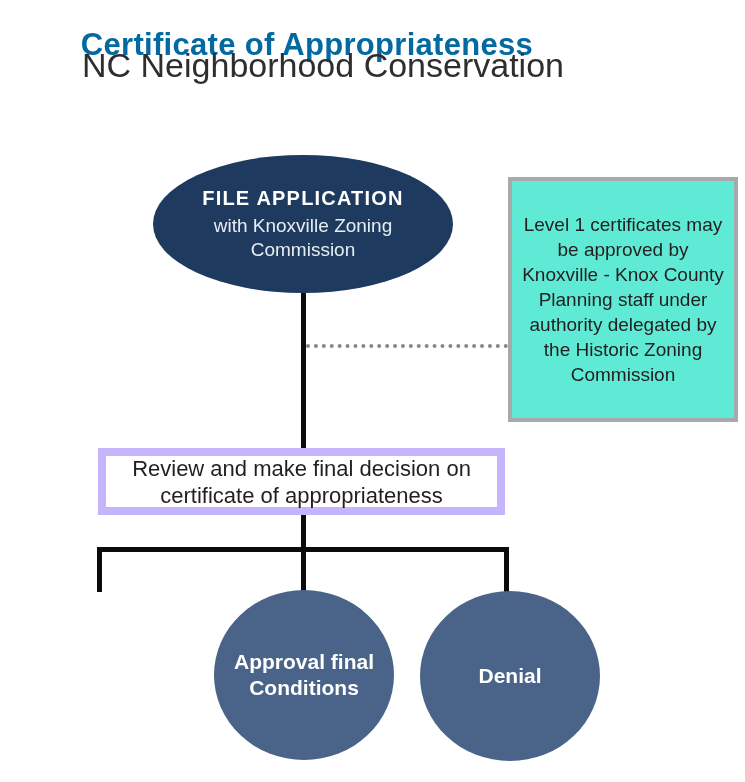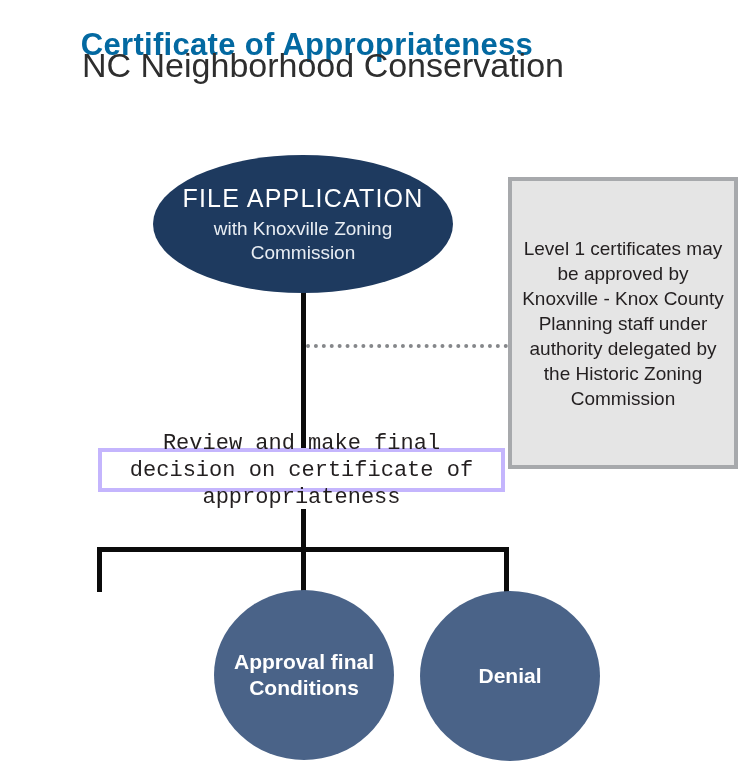--- a/index.html
+++ b/index.html
@@ -17,49 +17,49 @@
   }
   .page-subtitle div{white-space:nowrap;margin-left:32px;}
 
   
   .start-node{
     position:absolute;left:153px;top:155px;width:300px;height:138px;
     background:#1e3a5f;border-radius:50%;
     display:flex;flex-direction:column;justify-content:center;align-items:center;
     text-align:center;
   }
-  .start-title{color:#ffffff;font-weight:400;font-size:25px;letter-spacing:1.2px;margin-bottom:4px;}
+  .start-title{color:#ffffff;font-weight:700;font-size:20px;letter-spacing:1.2px;margin-bottom:4px;}
   .start-sub{color:#e8edf3;font-size:19px;line-height:24px;width:215px;}
 
   
   .line{position:absolute;background:#0b0b0b;}
   .v-start-decision{left:301px;top:288px;width:5px;height:162px;}
   .v-decision-branch{left:301px;top:509px;width:5px;height:83px;}
   .h-branch{left:97px;top:547px;width:412px;height:5px;}
   .stub-left{left:97px;top:547px;width:5px;height:45px;}
   .stub-right{left:504px;top:547px;width:5px;height:46px;}
   .dotted-connector{
     position:absolute;left:306px;top:344px;width:202px;height:0;
     border-top:4px dotted #85878a;
   }
 
   
   .note-box{
-    position:absolute;left:508px;top:177px;width:230px;height:292px;
-    border:4px solid #a7a9ac;background:#e5e5e5;box-sizing:border-box;
+    position:absolute;left:508px;top:177px;width:230px;height:245px;
+    border:4px solid #a7a9ac;background:#5eead4;box-sizing:border-box;
     display:flex;align-items:center;justify-content:center;
     text-align:center;font-size:19px;line-height:25px;padding:4px 8px;
   }
 
   
   .decision-box{
-    position:absolute;left:98px;top:448px;width:407px;height:44px;
-    border:4px solid #c4b5fd;background:#ffffff;box-sizing:border-box;
+    position:absolute;left:98px;top:448px;width:407px;height:67px;
+    border:8px solid #c4b5fd;background:#ffffff;box-sizing:border-box;
     display:flex;align-items:center;justify-content:center;
-    text-align:center;font-size:22px;line-height:27px;padding:0 14px;font-family:Liberation Mono, monospace;
+    text-align:center;font-size:22px;line-height:27px;padding:0 14px;
   }
 
   
   .outcome{
     position:absolute;width:180px;height:170px;border-radius:50%;
     background:#4a6388;color:#ffffff;
     display:flex;align-items:center;justify-content:center;
     text-align:center;font-weight:700;font-size:21px;line-height:26px;
   }
   .outcome .outcome-label{max-width:155px;}

